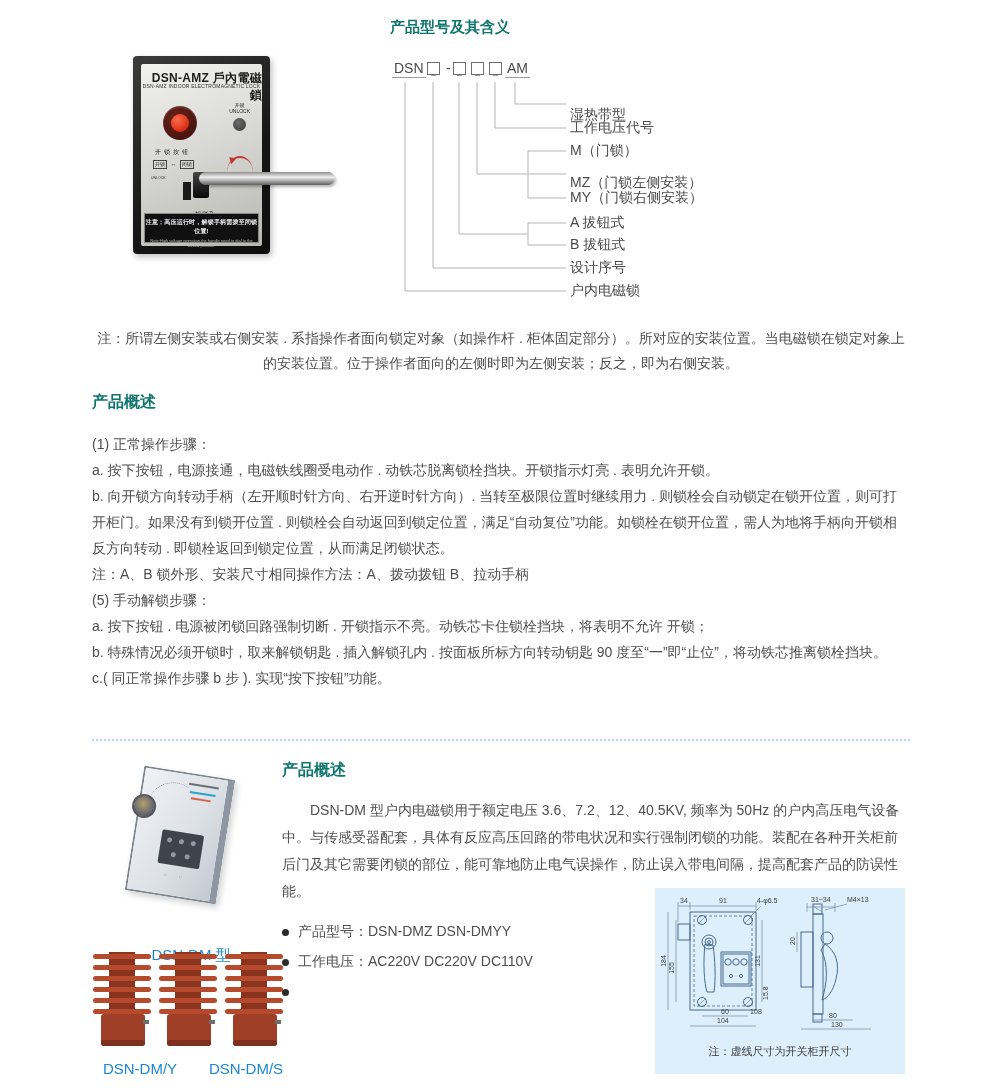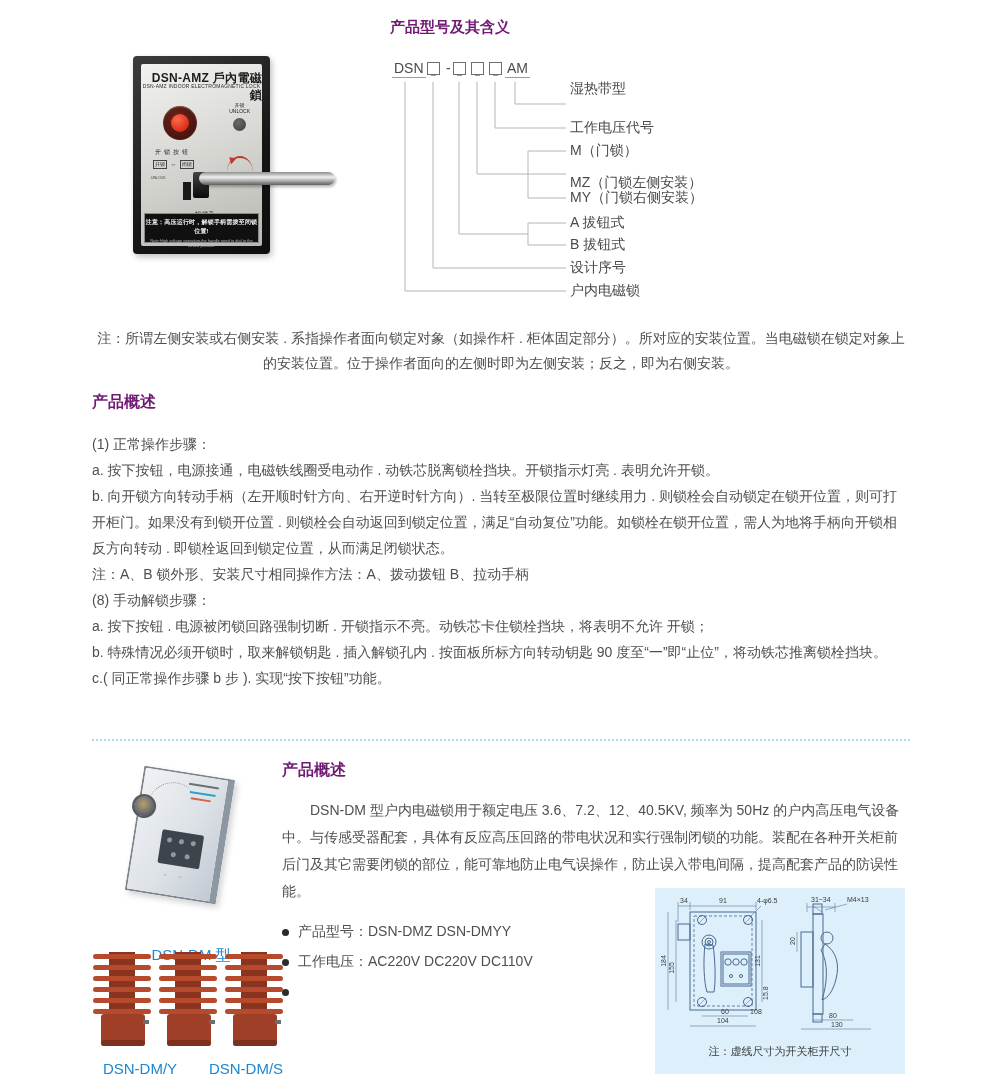--- a/index.html
+++ b/index.html
@@ -3,21 +3,21 @@
 <meta charset="utf-8">
 <style>
   * { margin:0; padding:0; box-sizing:border-box; }
   html,body { background:#fff; }
   body {
     width:1000px; height:1090px; position:relative;
     font-family:"Liberation Sans","DejaVu Sans",sans-serif;
     color:#4f4f4f; overflow:hidden;
   }
   .abs { position:absolute; }
-  h2.sec-title { font-size:16px; font-weight:bold; color:#701a75; }
+  h2.sec-title { font-size:16px; font-weight:bold; color:#0f766e; }
 
   
   .photo-area { left:133px; top:56px; width:210px; height:210px; }
   .device {
     position:absolute; left:0; top:0; width:137px; height:198px;
     background:linear-gradient(145deg,#3c3c3c,#161616 60%,#0d0d0d);
     border-radius:4px; box-shadow:2px 3px 6px rgba(0,0,0,.25);
   }
   .plate {
     position:absolute; left:8px; top:8px; right:8px; bottom:8px;
@@ -167,40 +167,40 @@
       <path d="M138,133 V180"></path>
       <path d="M138,180 H176"></path>
     <path d="M69,64 V216 H138"></path>
       <path d="M138,205 V227"></path>
       <path d="M138,205 H176"></path>
       <path d="M138,227 H176"></path>
     <path d="M43,64 V250 H176"></path>
     <path d="M15,64 V273 H176"></path>
   </svg>
 
-  <span class="tree-label" style="top:62px;">湿热带型</span>
+  <span class="tree-label" style="top:88px;">湿热带型</span>
   <span class="tree-label" style="top:101px;">工作电压代号</span>
   <span class="tree-label" style="top:124px;">M（门锁）</span>
   <span class="tree-label" style="top:156px;text-align:right;">MZ（门锁左侧安装）</span>
   <span class="tree-label" style="top:171px;">MY（门锁右侧安装）</span>
   <span class="tree-label" style="top:196px;">A 拔钮式</span>
   <span class="tree-label" style="top:218px;">B 拔钮式</span>
   <span class="tree-label" style="top:241px;">设计序号</span>
   <span class="tree-label" style="top:264px;">户内电磁锁</span>
 </div>
 
 <p class="abs note1">注：所谓左侧安装或右侧安装 . 系指操作者面向锁定对象（如操作杆 . 柜体固定部分）。所对应的安装位置。当电磁锁在锁定对象上的安装位置。位于操作者面向的左侧时即为左侧安装；反之，即为右侧安装。</p>
 
 <div class="abs overview1">
   <h2 class="sec-title">产品概述</h2>
   <p>(1) 正常操作步骤：</p>
   <p>a. 按下按钮，电源接通，电磁铁线圈受电动作 . 动铁芯脱离锁栓挡块。开锁指示灯亮 . 表明允许开锁。</p>
   <p>b. 向开锁方向转动手柄（左开顺时针方向、右开逆时针方向）. 当转至极限位置时继续用力 . 则锁栓会自动锁定在锁开位置，则可打开柜门。如果没有到锁开位置 . 则锁栓会自动返回到锁定位置，满足“自动复位”功能。如锁栓在锁开位置，需人为地将手柄向开锁相反方向转动 . 即锁栓返回到锁定位置，从而满足闭锁状态。</p>
   <p>注：A、B 锁外形、安装尺寸相同操作方法：A、拨动拨钮 B、拉动手柄</p>
-  <p>(8) 手动解锁步骤：</p>
+  <p>(5) 手动解锁步骤：</p>
   <p>a. 按下按钮 . 电源被闭锁回路强制切断 . 开锁指示不亮。动铁芯卡住锁栓挡块，将表明不允许 开锁；</p>
   <p>b. 特殊情况必须开锁时，取来解锁钥匙 . 插入解锁孔内 . 按面板所标方向转动钥匙 90 度至“一”即“止位”，将动铁芯推离锁栓挡块。</p>
   <p>c.( 同正常操作步骤 b 步 ). 实现“按下按钮”功能。</p>
 </div>
 
 <div class="abs divider"></div>
 
 <div class="abs dm-photo">
   <div class="dm-device">
     <div class="dm-ticks"></div>

